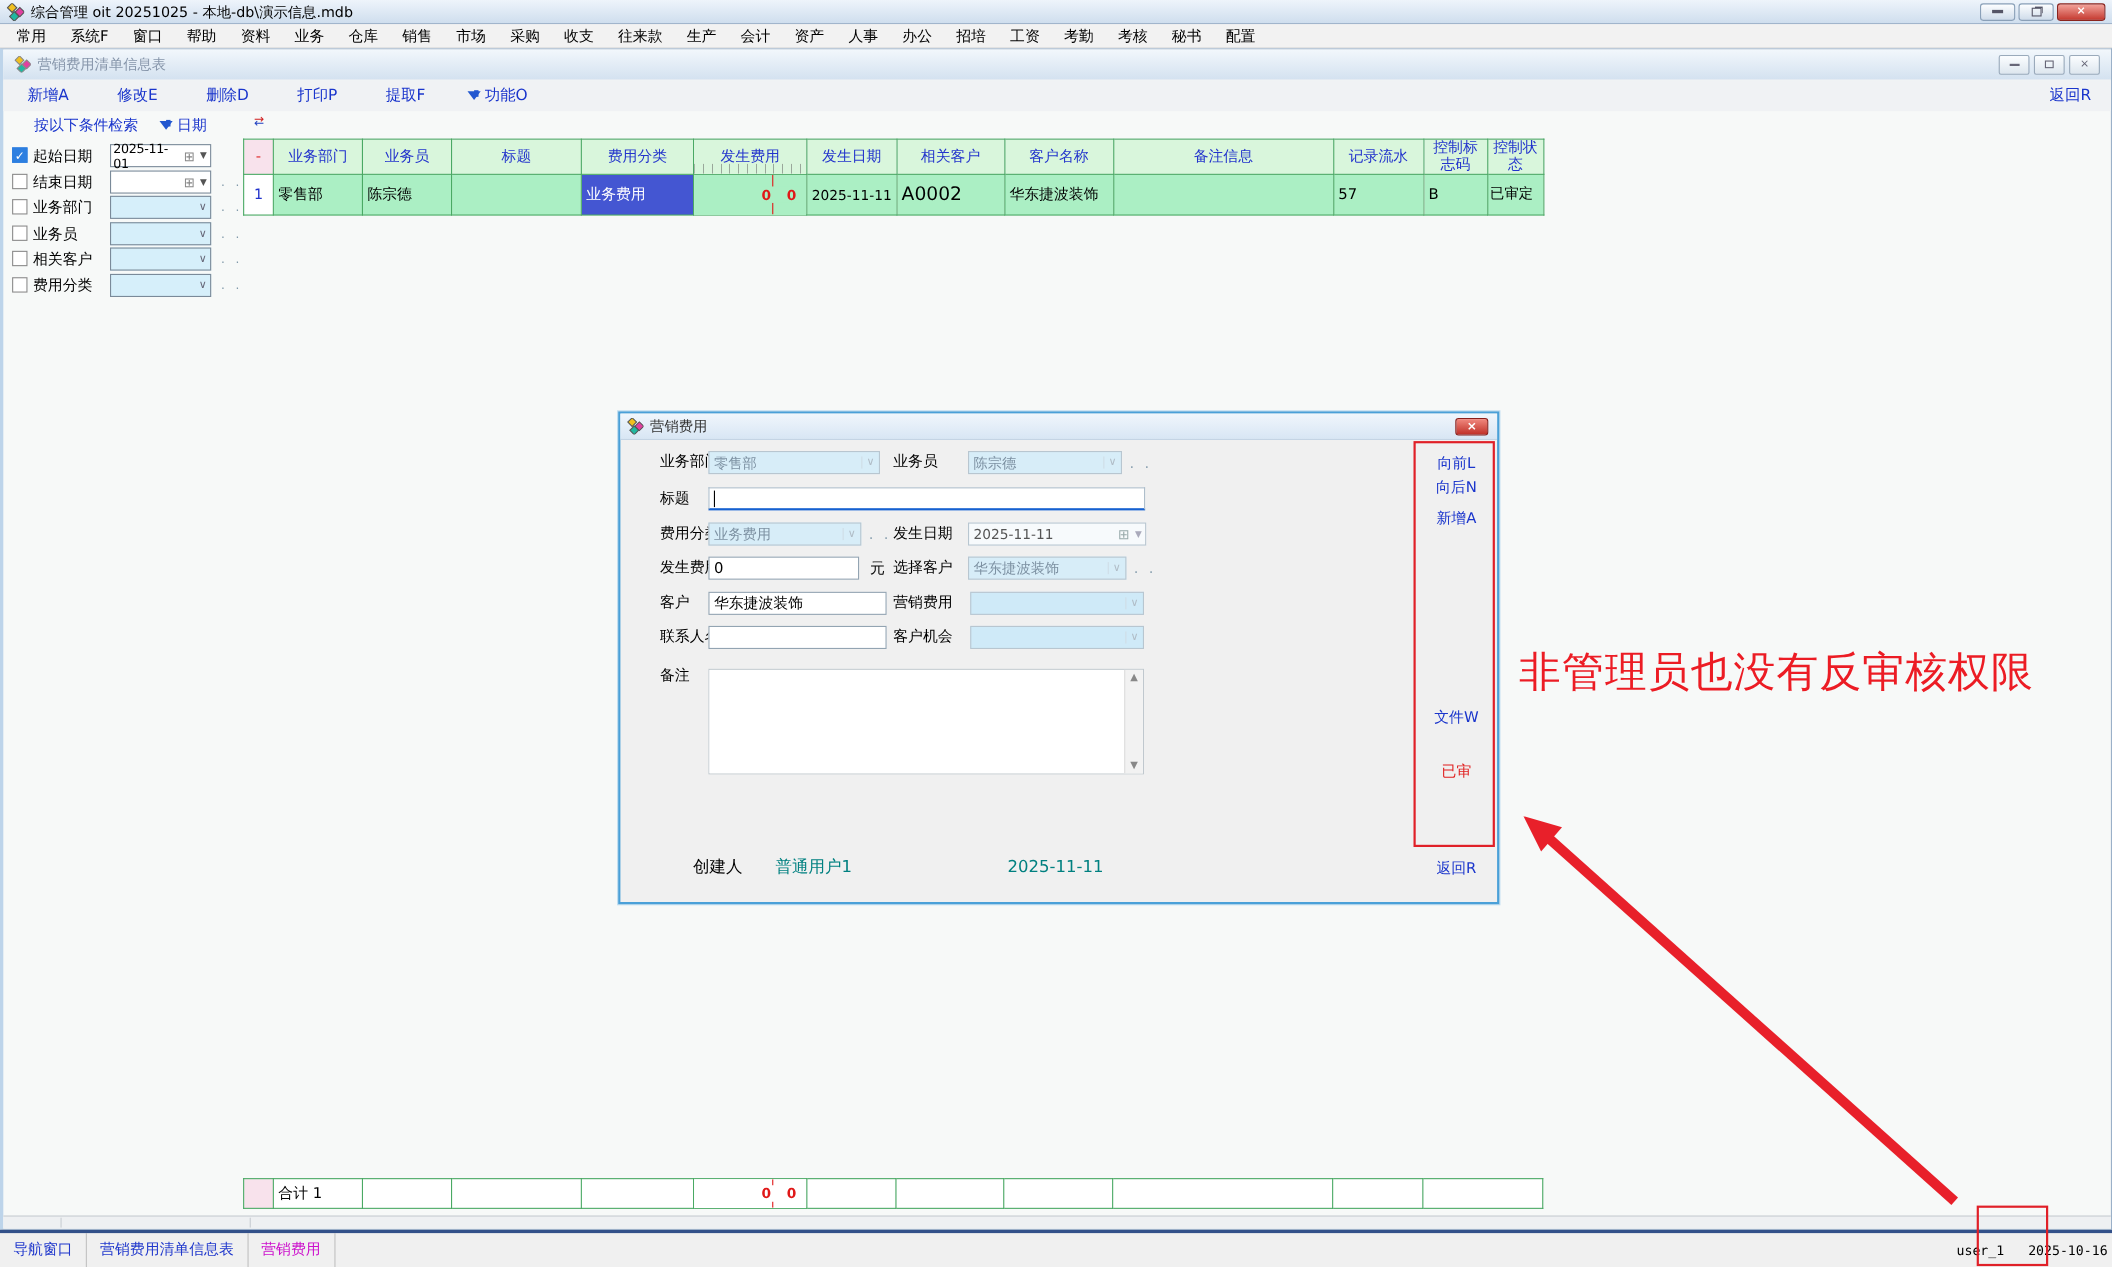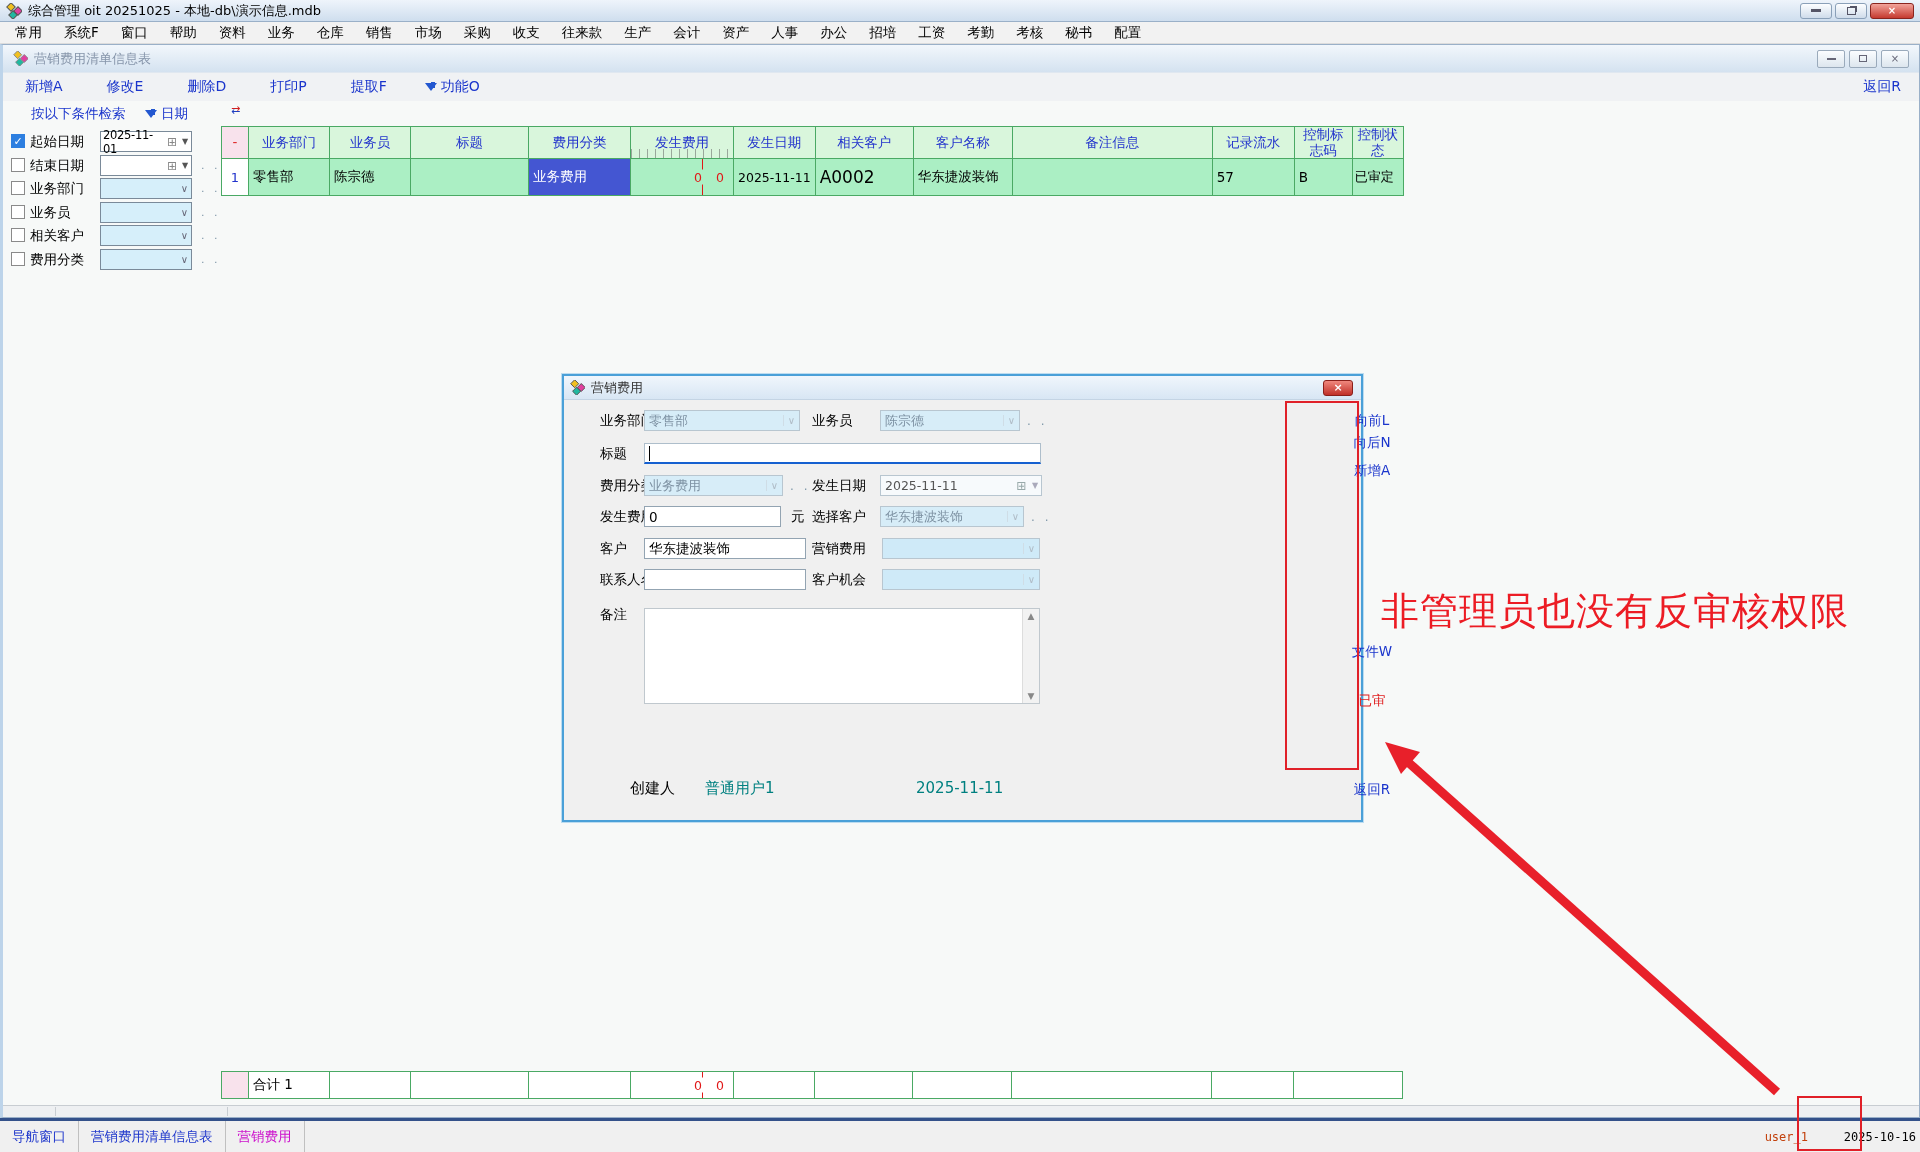--- a/index.html
+++ b/index.html
@@ -69,21 +69,21 @@
   table.grid th.minus { background:#f8e2ec; color:#e03030; }
   table.grid td { background:#abefc4; font-size:13.5px; height:37px; padding:0 4px; }
   table.grid td.rownum { background:#fff; color:#2233cc; text-align:center; font-size:13px; }
   table.grid td.selected { background:#4456d2; color:#fff; }
   table.grid td.status { white-space:normal; line-height:1.1; font-size:13px; padding:0 2px; }
   .ledger { position:relative;
     background-image:
       repeating-linear-gradient(to right, rgba(20,20,20,.85) 0 1px, transparent 1px 24px),
       repeating-linear-gradient(to right, rgba(90,90,90,.55) 0 1px, transparent 1px 8px); }
   .ledger .redline { position:absolute; top:0; bottom:0; right:30px; width:1.5px; background:#e01818; }
-  .ledger .fen { position:absolute; right:4px; top:50%; transform:translateY(-50%); color:#e01818; font-size:12.5px; letter-spacing:5px; background:inherit; }
+  .ledger .fen { position:absolute; right:4px; top:50%; transform:translateY(-50%); color:#e01818; font-size:12.5px; letter-spacing:5px; background:inherit;font-weight:bold; }
   th.ledger-head { position:relative; }
   th.ledger-head:after { content:""; position:absolute; left:0; right:0; bottom:0; height:9px;
     background:repeating-linear-gradient(to right, rgba(90,90,90,.5) 0 1px, transparent 1px 8px); }
   table.total { position:absolute; left:218px; top:1026px; border-collapse:collapse; table-layout:fixed; }
   table.total td { border:1px solid #4aa964; background:#fff; height:27px; font-size:13.5px; padding:0 4px; overflow:hidden; white-space:nowrap; }
   table.total td.pink { background:#f8e2ec; }
   
   .mdi-status { position:absolute; left:0; right:0; bottom:0; height:12px; background:#eef0f2; border-top:1px solid #c8cdd2; }
   .mdi-status .sep { position:absolute; top:1px; bottom:1px; width:1px; background:#c8cdd2; }
   
@@ -110,28 +110,28 @@
   .d-date .cal { color:#9aa; width:15px; text-align:center; }
   .d-date .dd { color:#aab; font-size:8px; width:12px; text-align:center; }
   .d-dots { position:absolute; color:#8099aa; font-size:12px; letter-spacing:3px; }
   .d-unit { position:absolute; font-size:13.5px; }
   .d-textarea { position:absolute; left:80px; top:232px; width:396px; height:96px; background:#fff; border:1px solid #c0c8ce; }
   .d-textarea textarea { width:100%; height:100%; border:none; resize:none; outline:none; font-family:inherit; padding-right:18px; }
   .d-scroll { position:absolute; right:0; top:0; bottom:0; width:17px; background:#f2f2f2; border-left:1px solid #ddd;
     display:flex; flex-direction:column; justify-content:space-between; align-items:center; font-size:9px; color:#888; padding:2px 0; }
   .d-creator { position:absolute; top:403px; font-size:15px; }
   .d-creator.name, .d-creator.date { color:#008080; }
-  .d-nav { position:absolute; width:78px; text-align:center; font-size:13.5px; color:#1a35cc; left:721px;margin-left:48px; }
+  .d-nav { position:absolute; width:78px; text-align:center; font-size:13.5px; color:#1a35cc; left:721px; }
   .d-nav.red { color:#e02020; }
   
   .statusbar { position:absolute; left:0; top:1118px; width:1920px; height:34px; background:#f0f0f0;
     border-top:3px solid #33518a; display:flex; align-items:stretch; font-size:13.5px; }
   .sb-btn { padding:0 12px; line-height:30px; color:#2038cc; border-right:1px solid #c0c0c0; white-space:nowrap; }
   .sb-btn.active { color:#cc10cc; }
-  .sb-user { position:absolute; right:112px; top:9px; font-family:"DejaVu Sans Mono","Liberation Mono",monospace; font-size:12px; color:#c2410c; }
+  .sb-user { position:absolute; right:98px; top:9px; font-family:"DejaVu Sans Mono","Liberation Mono",monospace; font-size:12px; color:#000000; }
   .sb-date { position:absolute; right:4px; top:9px; font-family:"DejaVu Sans Mono","Liberation Mono",monospace; font-size:12px; color:#000; }
   
   .anno-rect1 { position:absolute; left:1285px; top:401px; width:74px; height:369px; border:2px solid #e02028; z-index:40; }
   .anno-rect2 { position:absolute; left:1797px; top:1096px; width:65px; height:55px; border:2px solid #e02028; z-index:60; }
   .anno-text { position:absolute; left:1381px; top:586px; font-size:38px; color:#ec1c24; letter-spacing:1px; z-index:40; white-space:nowrap; }
   .anno-arrow { position:absolute; left:0; top:0; width:1920px; height:1152px; z-index:50; pointer-events:none; }
 </style>
 </head>
 <body>
 

